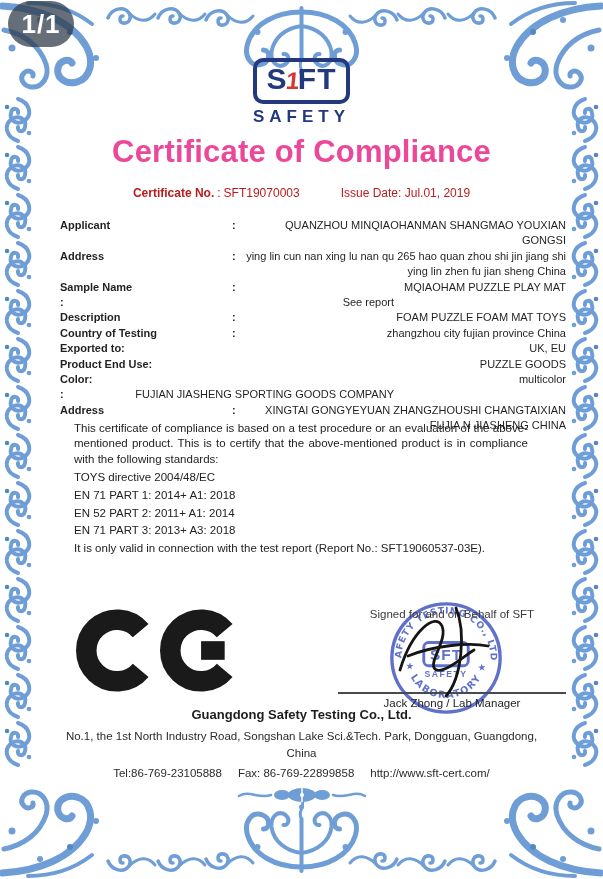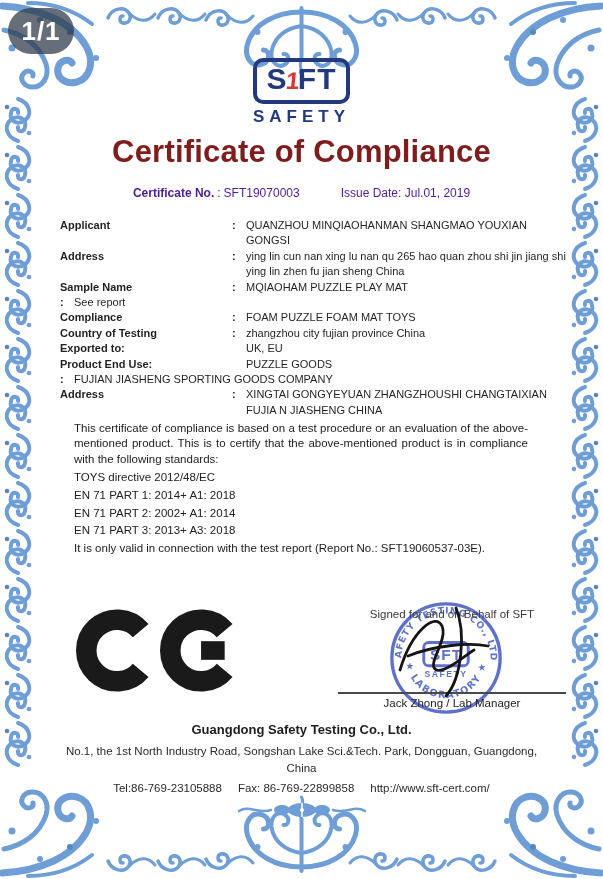--- a/index.html
+++ b/index.html
@@ -7,64 +7,64 @@
     position:relative;width:603px;height:879px;background:#ffffff;
     font-family:"Liberation Sans",sans-serif;color:#231f20;overflow:hidden;
     margin:0 auto;
   }
   .orn{position:absolute;pointer-events:none;}
   .orn-top{top:0;left:0;}
   .orn-bottom{bottom:0;left:0;}
   .orn-left{top:92px;left:0;}
   .orn-right{top:92px;right:0;}
   .page-badge{
-    position:absolute;top:8px;left:8px;width:66px;height:46px;z-index:6;
+    position:absolute;top:1px;left:8px;width:66px;height:46px;z-index:6;
     background:rgba(47,60,74,.74);border-radius:24px;
     display:flex;align-items:center;justify-content:center;
     color:#fff;font-size:26px;font-weight:bold;letter-spacing:1px;
   }
   .logo-wrap{position:absolute;top:58px;left:0;right:0;text-align:center;z-index:2;}
   .sft-box{
     display:inline-block;border:4px solid #24387d;border-radius:10px;
     padding:0 9px 2px 9px;font-weight:800;font-size:30px;line-height:34px;
     color:#24387d;letter-spacing:1px;
   }
   .sft-box span{display:inline-block;vertical-align:baseline;}
   .sft-one{color:#d6362e;font-size:24px;margin:0 -2px;transform:skewX(-6deg);font-weight:800;}
   .sft-safety{margin-top:3px;color:#24387d;font-weight:800;font-size:17px;letter-spacing:5px;}
   .title{
     position:absolute;top:134px;left:0;right:0;margin:0;text-align:center;
-    font-size:31px;font-weight:800;color:#7f1d1d;letter-spacing:0.2px;
+    font-size:31px;font-weight:800;color:#ec4899;letter-spacing:0.2px;
   }
   .cert-line{
     position:absolute;top:186px;left:0;right:0;display:flex;justify-content:center;
-    gap:38px;font-size:12px;color:#4c1d95;
+    gap:38px;font-size:12px;color:#b91c1c;
   }
   .cert-no span{margin-right:3px;}
   .b{font-weight:700;}
   .fields{position:absolute;top:218px;left:60px;width:506px;font-size:11px;line-height:15.4px;}
   .frow{display:flex;}
   .flabel{width:172px;flex:none;font-weight:700;}
   .fcolon{width:14px;flex:none;font-weight:700;}
-  .fvalue{width:320px;}
+  .fvalue{width:320px;text-align:right;}
   .statement-block{
     position:absolute;top:421px;left:74px;width:454px;
     font-size:11.5px;font-weight:400;line-height:15.4px;color:#222;
   }
   .statement{margin:0;text-align:justify;}
   .std{margin:2.5px 0 0 0;}
   .ce{position:absolute;top:606px;left:76px;}
   .sign-block{position:absolute;top:608px;left:336px;width:232px;font-size:11.5px;}
   .signed-for{position:relative;z-index:2;text-align:center;color:#3a3a3a;}
   .stamp{position:absolute;top:-8px;left:52px;z-index:1;opacity:.92;}
   .scribble{position:absolute;top:-12px;left:36px;z-index:3;}
   .sig-line{position:absolute;top:84px;left:2px;right:2px;border-top:2px solid #4a4a4a;z-index:2;}
   .signer{position:absolute;top:89px;left:0;right:0;text-align:center;color:#222;z-index:2;}
   .footer{position:absolute;top:707px;left:44px;right:44px;text-align:center;z-index:2;}
-  .company{font-size:13px;font-weight:700;margin-bottom:6px;color:#1d1d1d;margin-top:15px;}
+  .company{font-size:13px;font-weight:700;margin-bottom:6px;color:#1d1d1d;}
   .addr{font-size:11.5px;line-height:17px;color:#2b2b2b;}
   .contact-row{display:flex;justify-content:center;gap:16px;font-size:11.5px;margin-top:5px;color:#2b2b2b;}
   .divider-flourish{margin-top:7px;}
 </style>
 </head>
 <body>
 
 <div class="page">
 
   <svg class="orn orn-top" width="603" height="92" viewBox="0 0 603 92">
@@ -185,55 +185,60 @@
     <div class="frow">
         <div class="flabel">Sample Name</div>
         <div class="fcolon">:</div>
         <div class="fvalue">MQIAOHAM PUZZLE PLAY MAT</div>
       </div>
     <div class="frow">
         <div class="fcolon">:</div>
         <div class="fvalue">See report</div>
       </div>
     <div class="frow">
-        <div class="flabel">Compliance</div>
+        <div class="flabel">Description</div>
         <div class="fcolon">:</div>
         <div class="fvalue">FOAM PUZZLE FOAM MAT TOYS</div>
       </div>
     <div class="frow">
         <div class="flabel">Country of Testing</div>
         <div class="fcolon">:</div>
         <div class="fvalue">zhangzhou city fujian province China</div>
       </div>
     <div class="frow">
         <div class="flabel">Exported to:</div>
         <div class="fcolon"></div>
         <div class="fvalue">UK, EU</div>
       </div>
     <div class="frow">
         <div class="flabel">Product End Use:</div>
         <div class="fcolon"></div>
         <div class="fvalue">PUZZLE GOODS</div>
       </div>
     <div class="frow">
+        <div class="flabel">Color:</div>
+        <div class="fcolon"></div>
+        <div class="fvalue">multicolor</div>
+      </div>
+    <div class="frow">
         <div class="fcolon">:</div>
         <div class="fvalue">FUJIAN JIASHENG SPORTING GOODS COMPANY</div>
       </div>
     <div class="frow">
         <div class="flabel">Address</div>
         <div class="fcolon">:</div>
         <div class="fvalue">XINGTAI GONGYEYUAN ZHANGZHOUSHI CHANGTAIXIAN FUJIA N JIASHENG CHINA</div>
       </div>
   </div>
 
   <div class="statement-block">
     <p class="statement">This certificate of compliance is based on a test procedure or an evaluation of the above-mentioned product. This is to certify that the above-mentioned product is in compliance with the following standards:</p>
-    <p class="std">TOYS directive 2012/48/EC</p>
+    <p class="std">TOYS directive 2004/48/EC</p>
     <p class="std">EN 71 PART 1: 2014+ A1: 2018</p>
-    <p class="std">EN 71 PART 2: 2002+ A1: 2014</p>
+    <p class="std">EN 52 PART 2: 2011+ A1: 2014</p>
     <p class="std">EN 71 PART 3: 2013+ A3: 2018</p>
     <p class="std validity">It is only valid in connection with the test report (Report No.: SFT19060537-03E).</p>
   </div>
 
   <svg class="ce" width="168" height="89" viewBox="0 0 180 95">
     <g stroke="#1a1a1a" fill="none">
       <path d="M69.3,26.3 A33,33 0 1 0 69.3,68.7" stroke-width="22"></path>
       <path d="M159.3,26.3 A33,33 0 1 0 159.3,68.7" stroke-width="22"></path>
       <path d="M134,47.5 H159.3" stroke-width="20"></path>
     </g>

